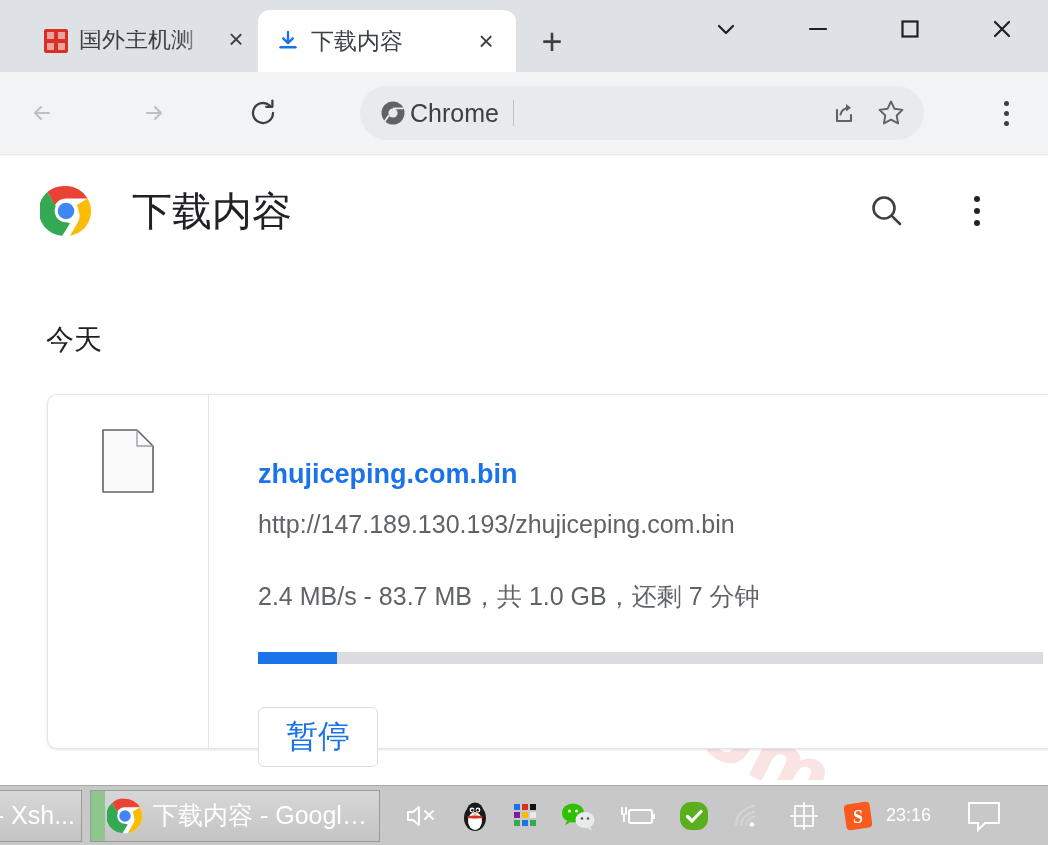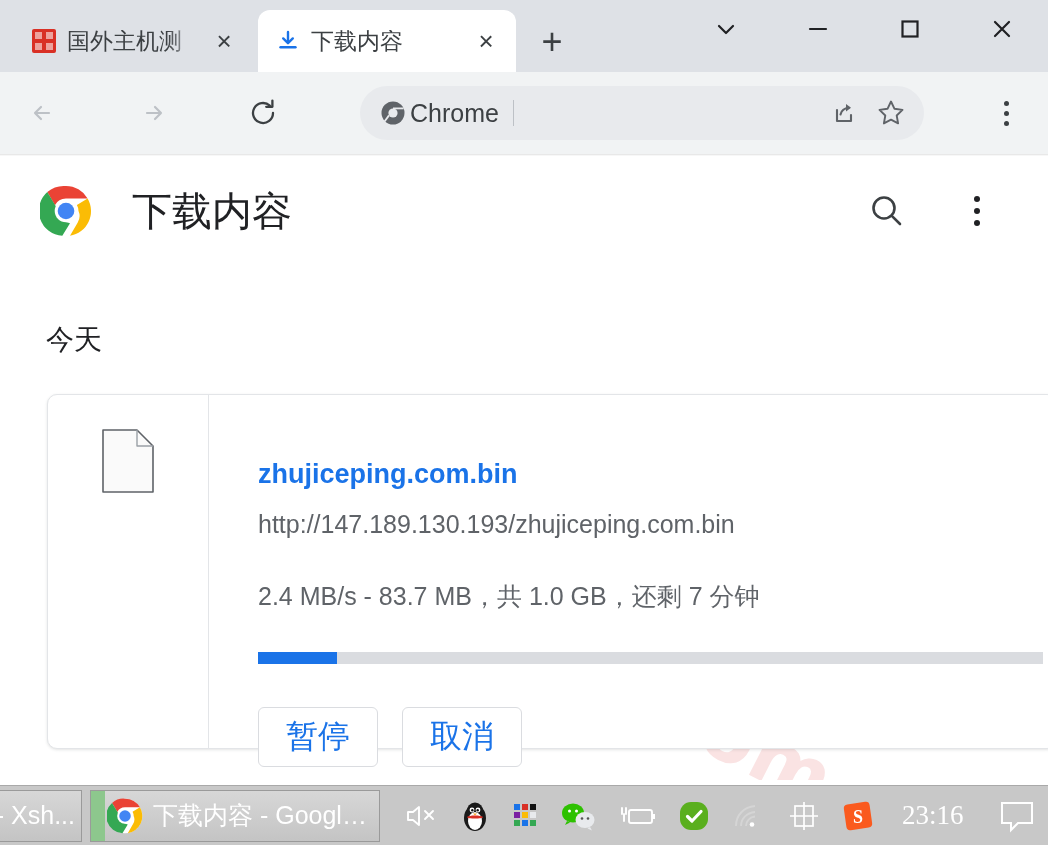--- a/index.html
+++ b/index.html
@@ -19,21 +19,21 @@
     position: absolute; top: 10px; height: 62px;
     display: flex; align-items: center;
   }
   .tab-bg {
     position: absolute; left: 0; top: 0; width: 100%; height: 100%;
     border-radius: 12px 12px 0 0;
   }
   .tab.active .tab-bg { background: #ffffff; }
   .tab.inactive .tab-bg { background: transparent; }
 
-  .tab-inactive { left: 14px; width: 240px; }
+  .tab-inactive { left: 26px; width: 240px; font-family: Liberation Mono, monospace; }
   .tab-active  { left: 258px; width: 258px; }
 
   .tab-favicon {
     position: relative; z-index: 2;
     width: 24px; height: 24px; margin-left: 18px; flex: none;
     border-radius: 2px;
     display: flex; align-items: center; justify-content: center;
   }
   .favicon-red {
     background: #d93025;
@@ -204,21 +204,21 @@
     content: ""; position: absolute; left: 0; top: 0; width: 14px; height: 100%;
     background: #8dc78d;
   }
   .tb-chrome .ico { margin-left: 16px; width: 36px; height: 36px; flex: none; z-index: 2;}
   .tb-chrome span {
     margin-left: 10px; font-size: 25px; color: #ffffff; white-space: nowrap;
     overflow: hidden; text-overflow: ellipsis;
   }
   .tray { margin-left: 24px; display: flex; align-items: center; gap: 22px; }
   .tray-icon { display: flex; align-items: center; justify-content: center; flex: none; }
-  .clock { margin-left: 28px; font-size: 27px; color: #ffffff; white-space: nowrap; font-family: Liberation Serif, serif; }
+  .clock { margin-left: 12px; font-size: 18px; color: #ffffff; white-space: nowrap; }
   .notify { margin-left: 34px; }
 </style>
 </head>
 <body>
 
 <div class="tabstrip">
 
   <div class="tab inactive tab-inactive">
     <div class="tab-bg"></div>
     <div class="tab-favicon favicon-red"></div>
@@ -363,21 +363,20 @@
     </div>
     <div class="dl-body">
       <a class="dl-filename" href="#" style="text-decoration:none">zhujiceping.com.bin</a>
       <div class="dl-url">http://147.189.130.193/zhujiceping.com.bin</div>
       <div class="dl-status">2.4 MB/s - 83.7 MB，共 1.0 GB，还剩 7 分钟</div>
       <div class="progress-track">
         <div class="progress-fill" id="progress-fill" style="width: 10%;"></div>
       </div>
       <div class="dl-buttons">
         <button class="dl-btn">暂停</button>
-        <button class="dl-btn">取消</button>
       </div>
     </div>
   </div>
 </div>
 
 <div class="taskbar">
 
   <div class="tb-item tb-xsh">
     <span>- Xsh...</span>
   </div>

